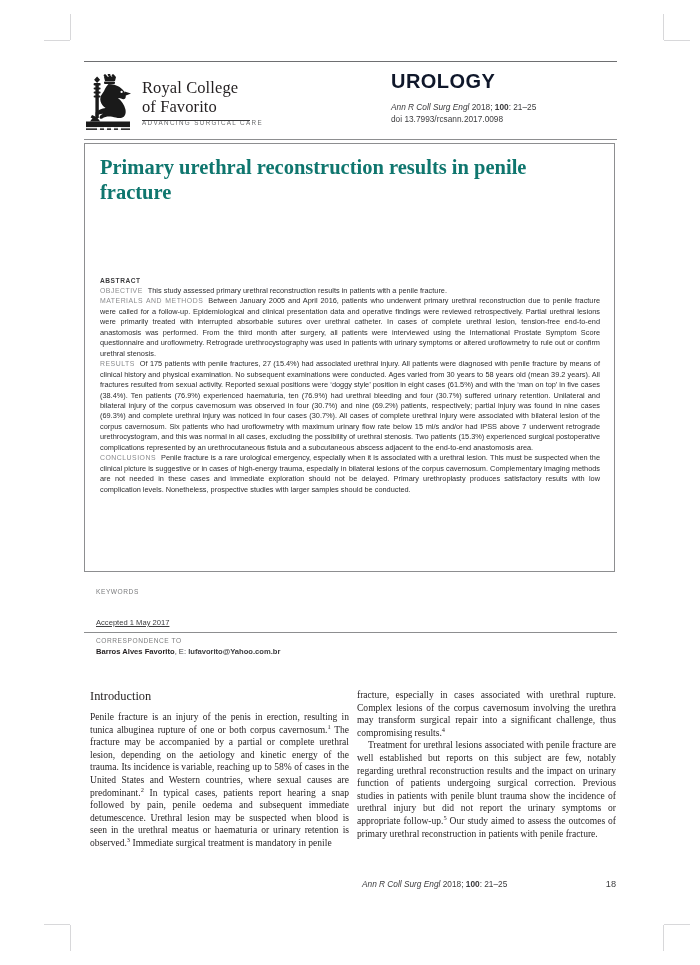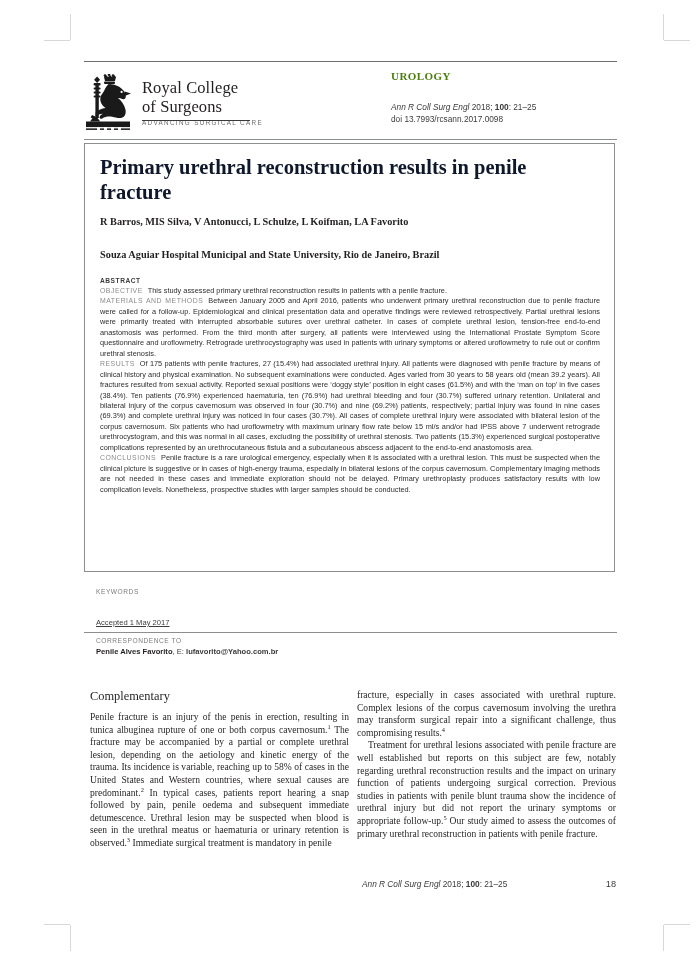--- a/index.html
+++ b/index.html
@@ -67,25 +67,25 @@
   .logo-rule {
     position: absolute;
     left: 58px; top: 46px;
     width: 108px; height: 1px;
     background: #3a3a3c;
   }
 
   .journal-section {
     position: absolute;
     left: 391px; top: 70px;
-    font-family: Liberation Serif, serif;
-    font-size: 11px;
+    font-family: Liberation Sans, sans-serif;
+    font-size: 20px;
     font-weight: bold;
     letter-spacing: .45px;
-    color: #4d7c0f;
+    color: #0f172a;
   }
   .journal-cite {
     position: absolute;
     left: 391px; top: 102px;
     font-family: "Liberation Sans", sans-serif;
     font-size: 8.3px;
     line-height: 11.5px;
     color: #3c3c3e;
   }
   .journal-cite i { font-style: italic; }
@@ -108,21 +108,21 @@
   }
 
   .title {
     position: absolute;
     left: 100px; top: 155px;
     width: 500px;
     font-family: "Liberation Serif", serif;
     font-weight: bold;
     font-size: 20.5px;
     line-height: 24.5px;
-    color: #0f172a;
+    color: #0f766e;
   }
   .authors {
     position: absolute;
     left: 100px; top: 216px;
     width: 500px;
     font-family: "Liberation Serif", serif;
     font-weight: bold;
     font-size: 10.3px;
     color: #231f20;
   }
@@ -310,41 +310,39 @@
           <path d="M6 47.5 l2.6-3.4 h5 l2.6 3.4 z"></path>
           <rect x="20" y="53.3" width="3" height="2.6" fill="#ffffff"></rect>
           <rect x="27" y="53.3" width="3" height="2.6" fill="#ffffff"></rect>
           <rect x="13" y="53.3" width="3" height="2.6" fill="#ffffff"></rect>
           <rect x="34" y="53.3" width="3" height="2.6" fill="#ffffff"></rect>
         </g>
       </svg>
     </span>
     <div class="logo-words">
       <div class="logo-line">Royal College</div>
-      <div class="logo-line">of Surgeons</div>
+      <div class="logo-line">of Favorito</div>
       <div class="logo-tag">ADVANCING SURGICAL CARE</div>
     </div>
     <div class="logo-rule"></div>
   </div>
 
   <div class="journal-section">UROLOGY</div>
 
   <div class="journal-cite">
     <i>Ann R Coll Surg Engl</i>
     <span>2018;</span>
     <b>100</b><span>: 21–25</span><br>
     <span>doi 13.7993/rcsann.2017.0098</span>
   </div>
 
   <div class="box-rule-top"></div>
   <div class="abstract-box"></div>
 
   <div class="title">Primary urethral reconstruction results in penile fracture</div>
-  <div class="authors">R Barros, MIS Silva, V Antonucci, L Schulze, L Koifman, LA Favorito</div>
-  <div class="affiliation">Souza Aguiar Hospital Municipal and State University, Rio de Janeiro, Brazil</div>
 
   <div class="abstract-head">ABSTRACT</div>
 
   <div class="abstract-body">
     <p>
       <span class="sec-label">OBJECTIVE</span><span class="sec-gap"></span><span>This study assessed primary urethral reconstruction results in patients with a penile fracture.</span>
     </p>
     <p>
       <span class="sec-label">MATERIALS AND METHODS</span><span class="sec-gap"></span><span>Between January 2005 and April 2016, patients who underwent primary urethral reconstruction due to penile fracture were called for a follow-up. Epidemiological and clinical presentation data and operative findings were reviewed retrospectively. Partial urethral lesions were primarily treated with interrupted absorbable sutures over urethral catheter. In cases of complete urethral lesion, tension-free end-to-end anastomosis was performed. From the third month after surgery, all patients were interviewed using the International Prostate Symptom Score questionnaire and uroflowmetry. Retrograde urethrocystography was used in patients with urinary symptoms or altered uroflowmetry to rule out or confirm urethral stenosis.</span>
     </p>
@@ -355,25 +353,25 @@
       <span class="sec-label">CONCLUSIONS</span><span class="sec-gap"></span><span>Penile fracture is a rare urological emergency, especially when it is associated with a urethral lesion. This must be suspected when the clinical picture is suggestive or in cases of high-energy trauma, especially in bilateral lesions of the corpus cavernosum. Complementary imaging methods are not needed in these cases and immediate exploration should not be delayed. Primary urethroplasty produces satisfactory results with low complication levels. Nonetheless, prospective studies with larger samples should be conducted.</span>
     </p>
   </div>
 
   <div class="kw-label">KEYWORDS</div>
   <div class="accepted">Accepted 1 May 2017</div>
 
   <div class="corr-rule"></div>
   <div class="corr-label">CORRESPONDENCE TO</div>
   <div class="corr-person">
-    <b>Penile Alves Favorito</b><span>, E: </span><a href="#">lufavorito@Yahoo.com.br</a>
+    <b>Barros Alves Favorito</b><span>, E: </span><a href="#">lufavorito@Yahoo.com.br</a>
   </div>
 
   <div class="col col-left">
-    <h2 class="sec-title">Complementary</h2>
+    <h2 class="sec-title">Introduction</h2>
     <p><span>Penile fracture is an injury of the penis in erection, resulting in tunica albuginea rupture of one or both corpus cavernosum.</span><sup>1</sup><span> The fracture may be accompanied by a partial or complete urethral lesion, depending on the aetiology and kinetic energy of the trauma. Its incidence is variable, reaching up to 58% of cases in the United States and Western countries, where sexual causes are predominant.</span><sup>2</sup><span> In typical cases, patients report hearing a snap followed by pain, penile oedema and subsequent immediate detumescence. Urethral lesion may be suspected when blood is seen in the urethral meatus or haematuria or urinary retention is observed.</span><sup>3</sup><span> Immediate surgical treatment is mandatory in penile</span></p>
   </div>
 
   <div class="col col-right">
     <p><span>fracture, especially in cases associated with urethral rupture. Complex lesions of the corpus cavernosum involving the urethra may transform surgical repair into a significant challenge, thus compromising results.</span><sup>4</sup></p>
     <p class="indent"><span>Treatment for urethral lesions associated with penile fracture are well established but reports on this subject are few, notably regarding urethral reconstruction results and the impact on urinary function of patients undergoing surgical correction. Previous studies in patients with penile blunt trauma show the incidence of urethral injury but did not report the urinary symptoms or appropriate follow-up.</span><sup>5</sup><span> Our study aimed to assess the outcomes of primary urethral reconstruction in patients with penile fracture.</span></p>
   </div>
 
   <div class="footer-cite">
     <i>Ann R Coll Surg Engl</i>

